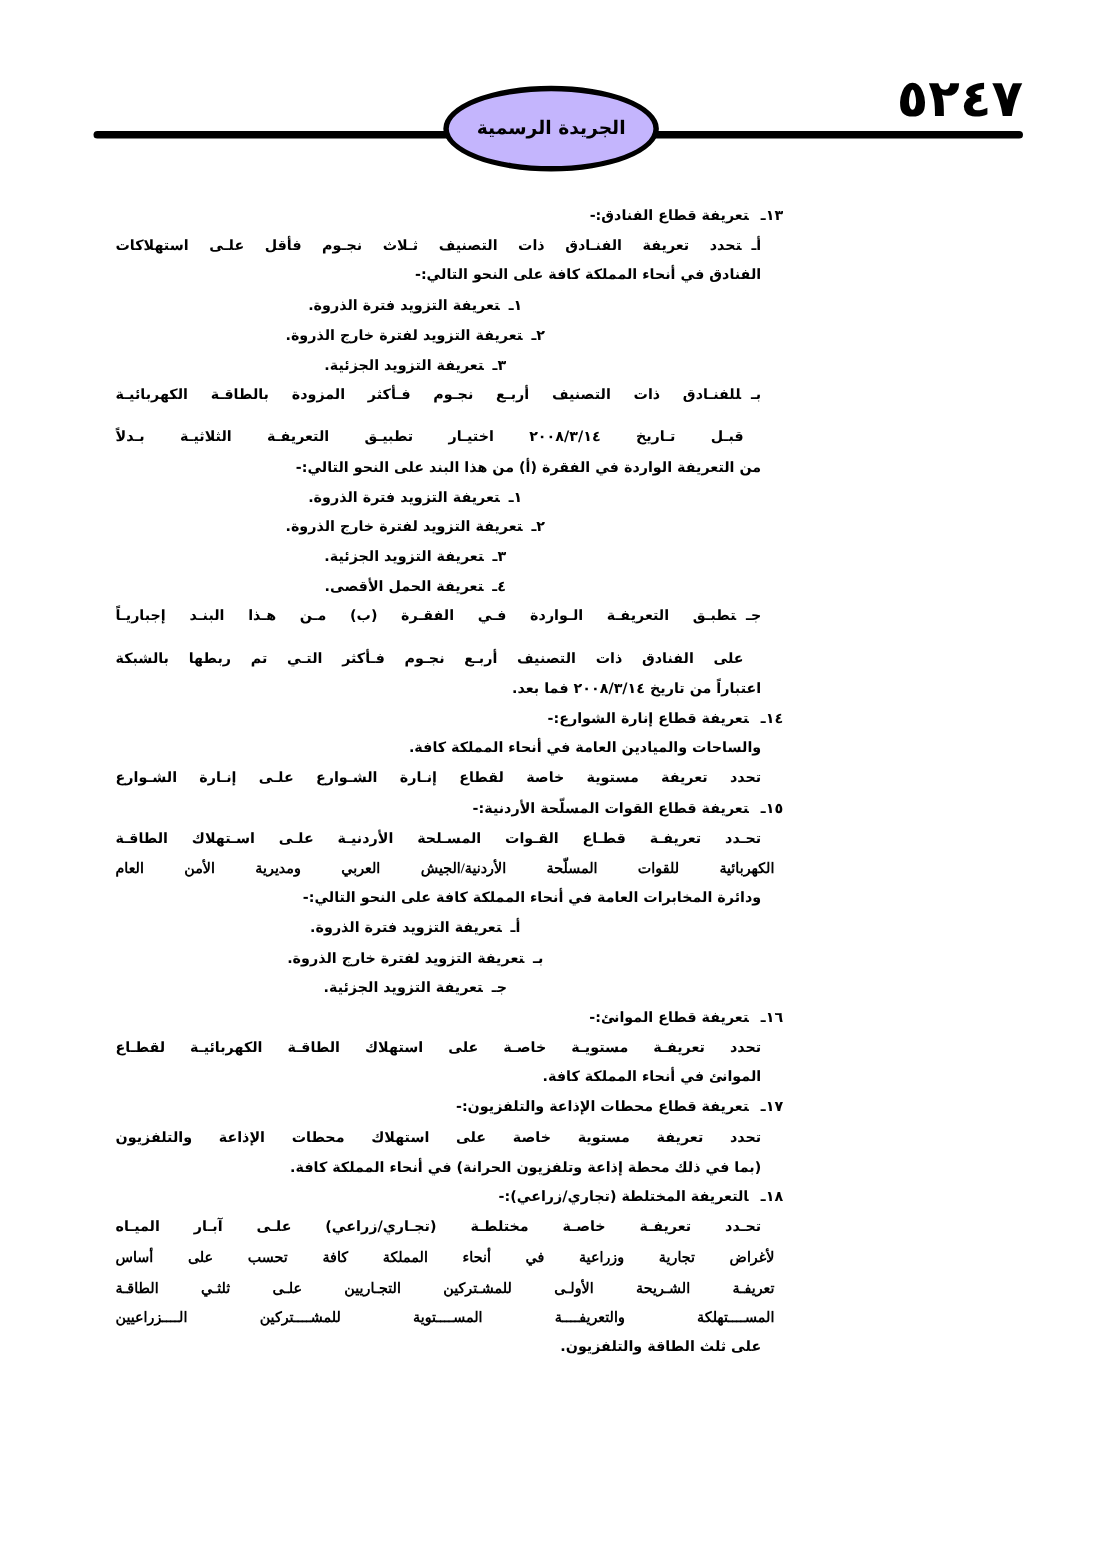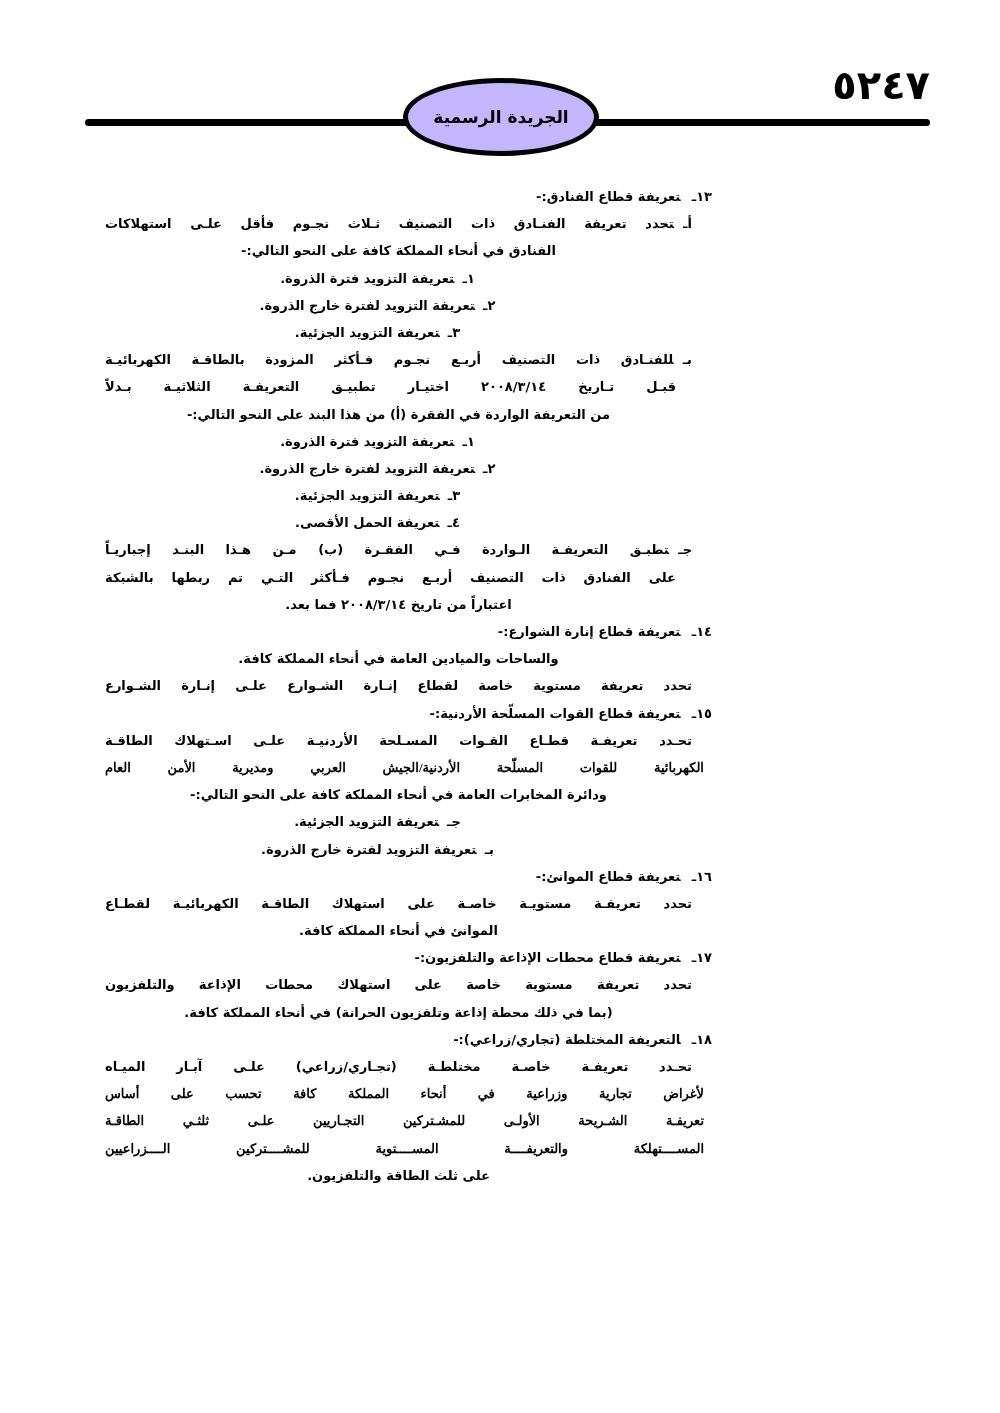--- a/index.html
+++ b/index.html
@@ -11,46 +11,46 @@
   
   .rule{position:absolute;left:85px;top:119px;width:845px;height:7px;background:#000;border-radius:4px;}
   .banner{
     position:absolute;left:403px;top:78px;width:196px;height:78px;background:#c4b5fd;
     border:5px solid #000;border-radius:50%;box-sizing:border-box;
     display:flex;align-items:center;justify-content:center;
     font-size:17px;direction:rtl;
   }
   .pnum{
     position:absolute;left:740px;top:62px;width:190px;height:56px;
-    text-align:left;direction:ltr;font-size:40px;letter-spacing:2px;
+    text-align:left;direction:ltr;font-size:47px;letter-spacing:2px;
   }
   .pnum-inner{position:absolute;right:0;top:0;}
   
   .content{
     position:absolute;left:105px;top:183px;width:607px;
     direction:rtl;font-size:13px;
   }
   .ln{height:27.2px;line-height:27.2px;overflow:hidden;box-sizing:border-box;}
   .m{margin-left:11px;}
   
   .h{text-align:right;padding-right:0;}
   
   .a{text-align:justify;text-align-last:justify;padding-right:20px;}
   .a .m{margin-left:9px;}
   
-  .c1{text-align:justify;text-align-last:justify;padding-right:36px;}
+  .c1{text-align:justify;text-align-last:justify;padding-right:36px;margin-top:11px;}
   
   .f{text-align:justify;text-align-last:justify;padding-right:20px;}
   
   .c0{text-align:justify;text-align-last:justify;padding-right:8px;font-family:Liberation Serif, serif;}
   
   .s{text-align:center;padding-right:62px;}
   .s .m{margin-left:8px;}
   
-  .e{text-align:center;padding-right:20px;}
+  .e{padding-right:20px;}
 </style>
 </head>
 <body>
 
 <div class="page">
 
   <div class="rule"></div>
   <div class="pnum">
     <span class="pnum-inner">٥٢٤٧</span>
   </div>
@@ -78,22 +78,23 @@
     <div class="ln e"><span>اعتباراً من تاريخ ٢٠٠٨/٣/١٤ فما بعد.</span></div>
 
     <div class="ln h"><span class="m">١٤ـ</span><span>تعريفة قطاع إنارة الشوارع:-</span></div>
     <div class="ln e"><span>والساحات والميادين العامة في أنحاء المملكة كافة.</span></div>
     <div class="ln f"><span>تحدد تعريفة مستوية خاصة لقطاع إنـارة الشـوارع علـى إنـارة الشـوارع</span></div>
 
     <div class="ln h"><span class="m">١٥ـ</span><span>تعريفة قطاع القوات المسلّحة الأردنية:-</span></div>
     <div class="ln f"><span>تحـدد تعريفـة قطـاع القـوات المسـلحة الأردنيـة علـى اسـتهلاك الطاقـة</span></div>
     <div class="ln c0"><span>الكهربائية للقوات المسلّحة الأردنية/الجيش العربي ومديرية الأمن العام</span></div>
     <div class="ln e"><span>ودائرة المخابرات العامة في أنحاء المملكة كافة على النحو التالي:-</span></div>
+    <div class="ln s"><span class="m">أـ</span><span>تعريفة التزويد فترة الذروة.</span></div>
+    <div class="ln s"><span class="m">بـ</span><span>تعريفة التزويد لفترة خارج الذروة.</span></div>
     <div class="ln s"><span class="m">جـ</span><span>تعريفة التزويد الجزئية.</span></div>
-    <div class="ln s"><span class="m">بـ</span><span>تعريفة التزويد لفترة خارج الذروة.</span></div>
 
     <div class="ln h"><span class="m">١٦ـ</span><span>تعريفة قطاع الموانئ:-</span></div>
     <div class="ln f"><span>تحدد تعريفـة مستويـة خاصـة على استهلاك الطاقـة الكهربائيـة لقطـاع</span></div>
     <div class="ln e"><span>الموانئ في أنحاء المملكة كافة.</span></div>
 
     <div class="ln h"><span class="m">١٧ـ</span><span>تعريفة قطاع محطات الإذاعة والتلفزيون:-</span></div>
     <div class="ln f"><span>تحدد تعريفة مستوية خاصة على استهلاك محطات الإذاعة والتلفزيون</span></div>
     <div class="ln e"><span>(بما في ذلك محطة إذاعة وتلفزيون الحرانة) في أنحاء المملكة كافة.</span></div>
 
     <div class="ln h"><span class="m">١٨ـ</span><span>التعريفة المختلطة (تجاري/زراعي):-</span></div>

